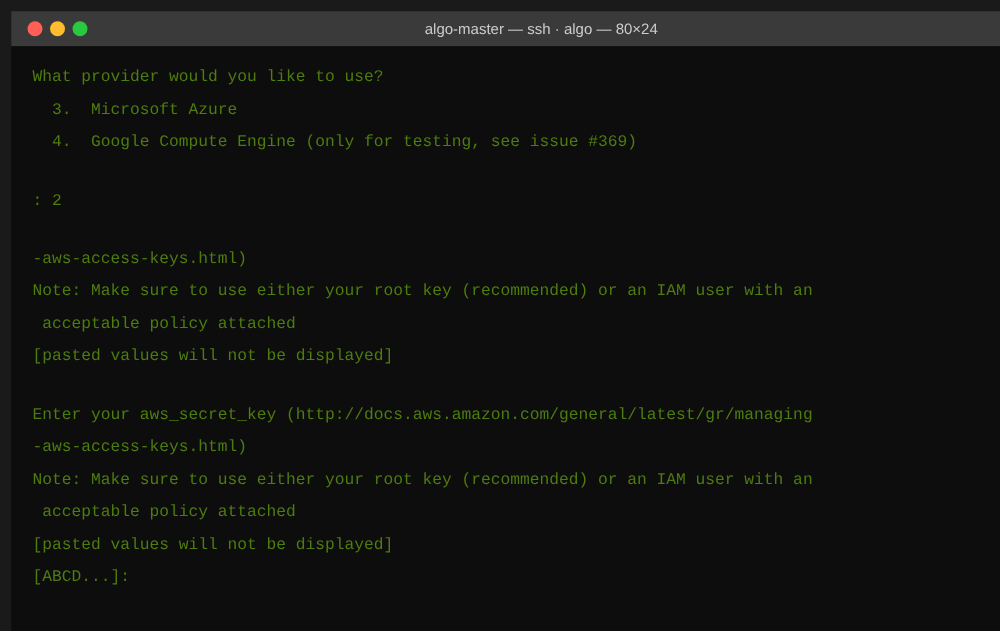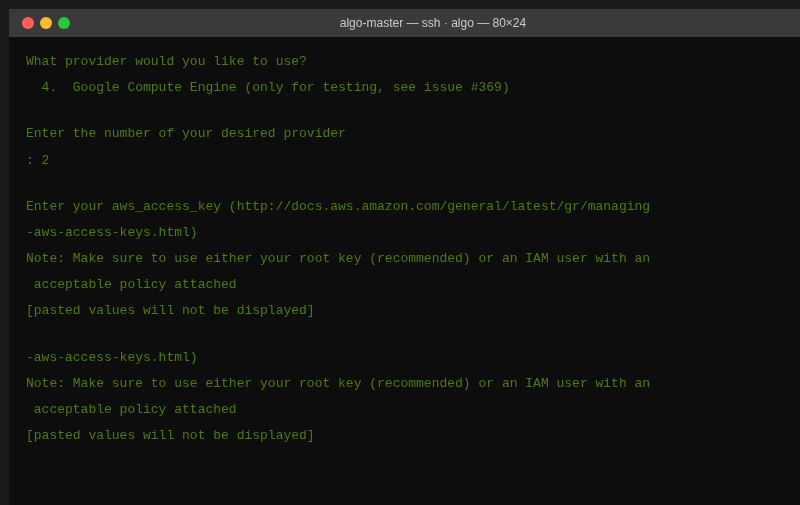--- a/index.html
+++ b/index.html
@@ -85,29 +85,30 @@
   <div class="titlebar">
     <div class="window-buttons">
       <div class="win-btn win-btn-close"></div>
       <div class="win-btn win-btn-min"></div>
       <div class="win-btn win-btn-max"></div>
     </div>
     <div class="title-text">algo-master — ssh · algo — 80×24</div>
   </div>
   <div class="terminal">
     <span class="line">What provider would you like to use?</span>
+    <span class="line">  3.  Microsoft Azure</span>
     <span class="line">  4.  Google Compute Engine (only for testing, see issue #369)</span>
     <span class="blank"></span>
-    <span class="line">Enter the number of your desired provider</span>
     <span class="line">: 2</span>
     <span class="blank"></span>
-    <span class="line">Enter your aws_access_key (http://docs.aws.amazon.com/general/latest/gr/managing</span>
     <span class="line">-aws-access-keys.html)</span>
     <span class="line">Note: Make sure to use either your root key (recommended) or an IAM user with an</span>
     <span class="line"> acceptable policy attached</span>
     <span class="line">[pasted values will not be displayed]</span>
     <span class="blank"></span>
+    <span class="line">Enter your aws_secret_key (http://docs.aws.amazon.com/general/latest/gr/managing</span>
     <span class="line">-aws-access-keys.html)</span>
     <span class="line">Note: Make sure to use either your root key (recommended) or an IAM user with an</span>
     <span class="line"> acceptable policy attached</span>
     <span class="line">[pasted values will not be displayed]</span>
+    <span class="line">[ABCD...]:</span>
   </div>
 </div>
 
 </body></html>

